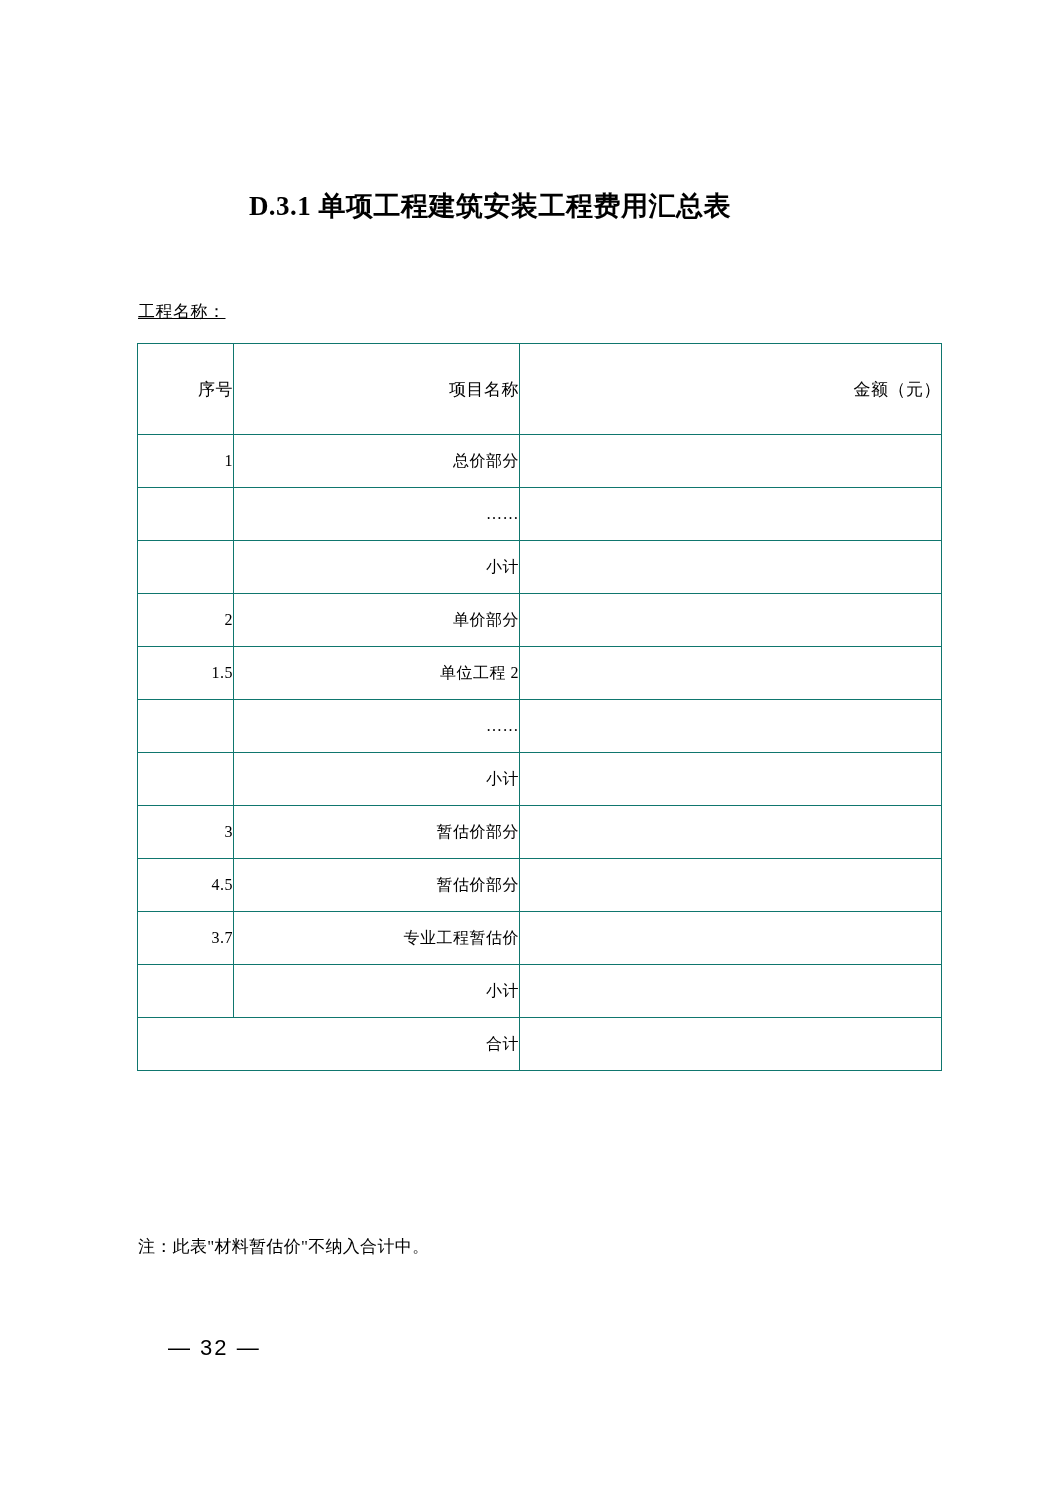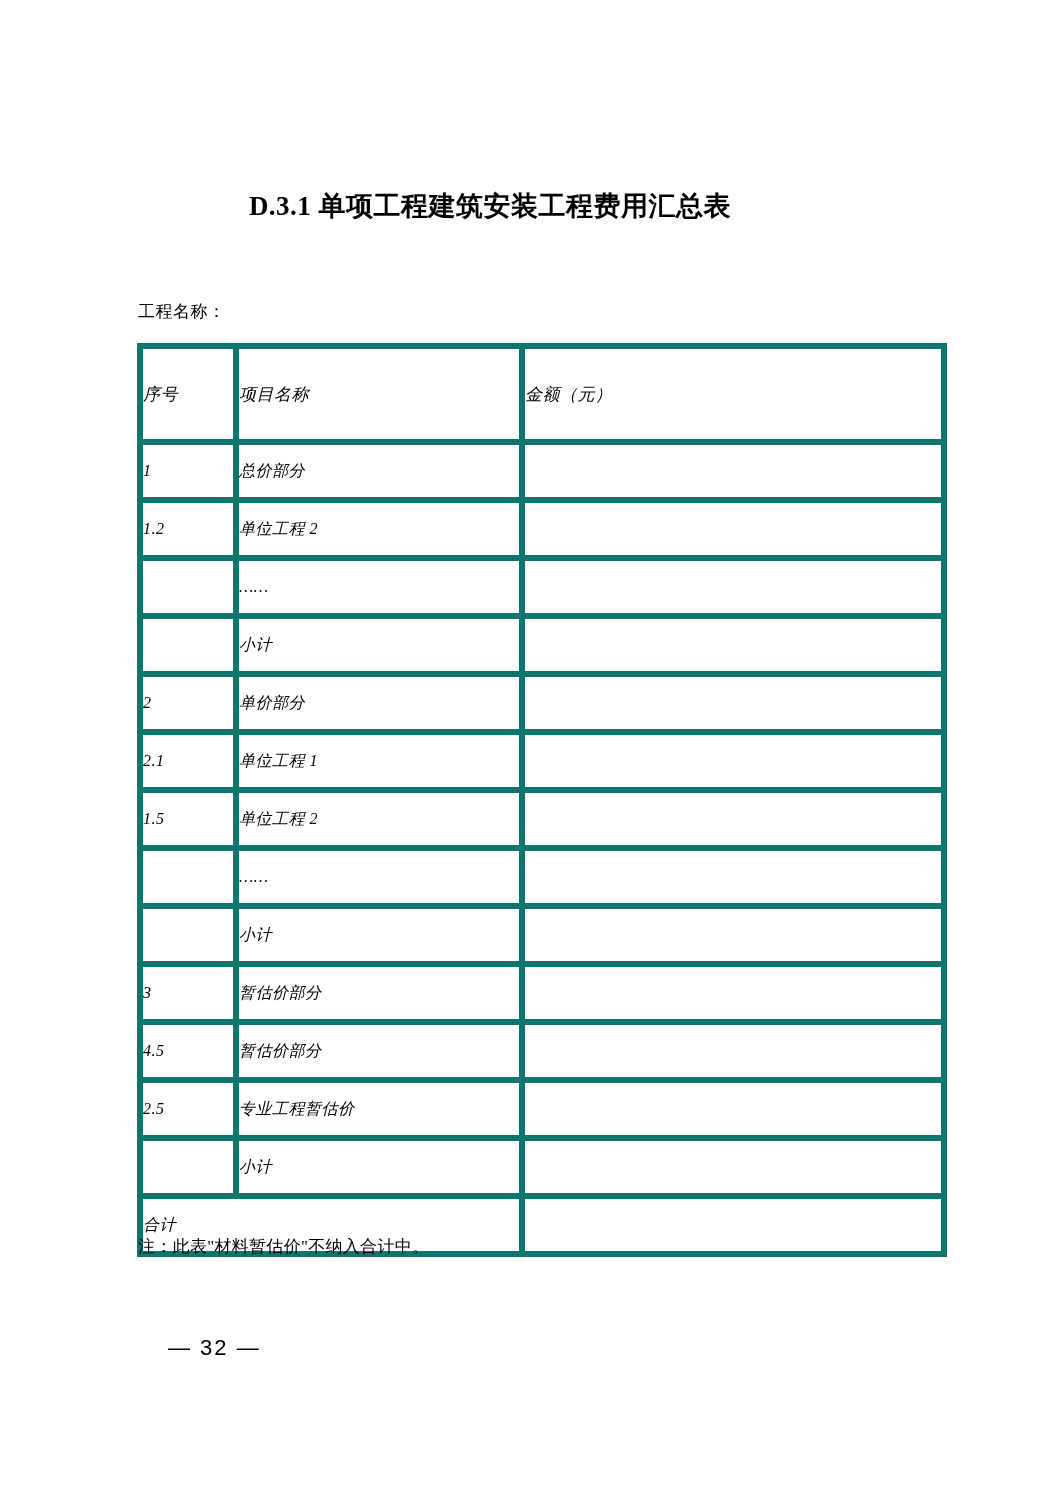--- a/index.html
+++ b/index.html
@@ -31,37 +31,37 @@
     font-weight: bold;
     letter-spacing: 0.5px;
     font-family: "Liberation Serif", "DejaVu Serif", serif;
   }
   .project-name {
     position: absolute;
     top: 300px;
     left: 138px;
     font-size: 17px;
     letter-spacing: 0.5px;
+    text-decoration: underline;
   }
   table.fee-table {
     position: absolute;
     top: 343px;
     left: 137px;
     width: 804px;
     border-collapse: collapse;
     table-layout: fixed;
     font-size: 16px;
   }
   table.fee-table td {
-    border: 6px solid #0f766e;
-    text-align: left;
+    border: 1px solid #0f766e;
+    text-align: right;
     vertical-align: middle;
     padding: 0;
     letter-spacing: 0.5px;
-    font-style: italic;
   }
   table.fee-table col.c-no { width: 96px; }
   table.fee-table col.c-name { width: 286px; }
   table.fee-table col.c-amount { width: 422px; }
 
   tr.head-row td { height: 90px; font-size: 17px; }
   tr.body-row td { height: 52px; }
   tr.total-row td { height: 52px; margin-top: 32px; }
 
   .dots {
@@ -106,42 +106,32 @@
         <td>项目名称</td>
         <td>金额（元）</td>
       </tr>
 
       <tr class="body-row">
         <td>1</td>
         <td>总价部分</td>
         <td></td>
       </tr>
       <tr class="body-row">
-        <td>1.2</td>
-        <td>单位工程 2</td>
-        <td></td>
-      </tr>
-      <tr class="body-row">
         <td></td>
         <td class="dots">……</td>
         <td></td>
       </tr>
       <tr class="body-row">
         <td></td>
         <td>小计</td>
         <td></td>
       </tr>
       <tr class="body-row">
         <td>2</td>
         <td>单价部分</td>
-        <td></td>
-      </tr>
-      <tr class="body-row">
-        <td>2.1</td>
-        <td>单位工程 1</td>
         <td></td>
       </tr>
       <tr class="body-row">
         <td>1.5</td>
         <td>单位工程 2</td>
         <td></td>
       </tr>
       <tr class="body-row">
         <td></td>
         <td class="dots">……</td>
@@ -156,21 +146,21 @@
         <td>3</td>
         <td>暂估价部分</td>
         <td></td>
       </tr>
       <tr class="body-row">
         <td>4.5</td>
         <td>暂估价部分</td>
         <td></td>
       </tr>
       <tr class="body-row">
-        <td>2.5</td>
+        <td>3.7</td>
         <td>专业工程暂估价</td>
         <td></td>
       </tr>
       <tr class="body-row">
         <td></td>
         <td>小计</td>
         <td></td>
       </tr>
 
       <tr class="total-row">

